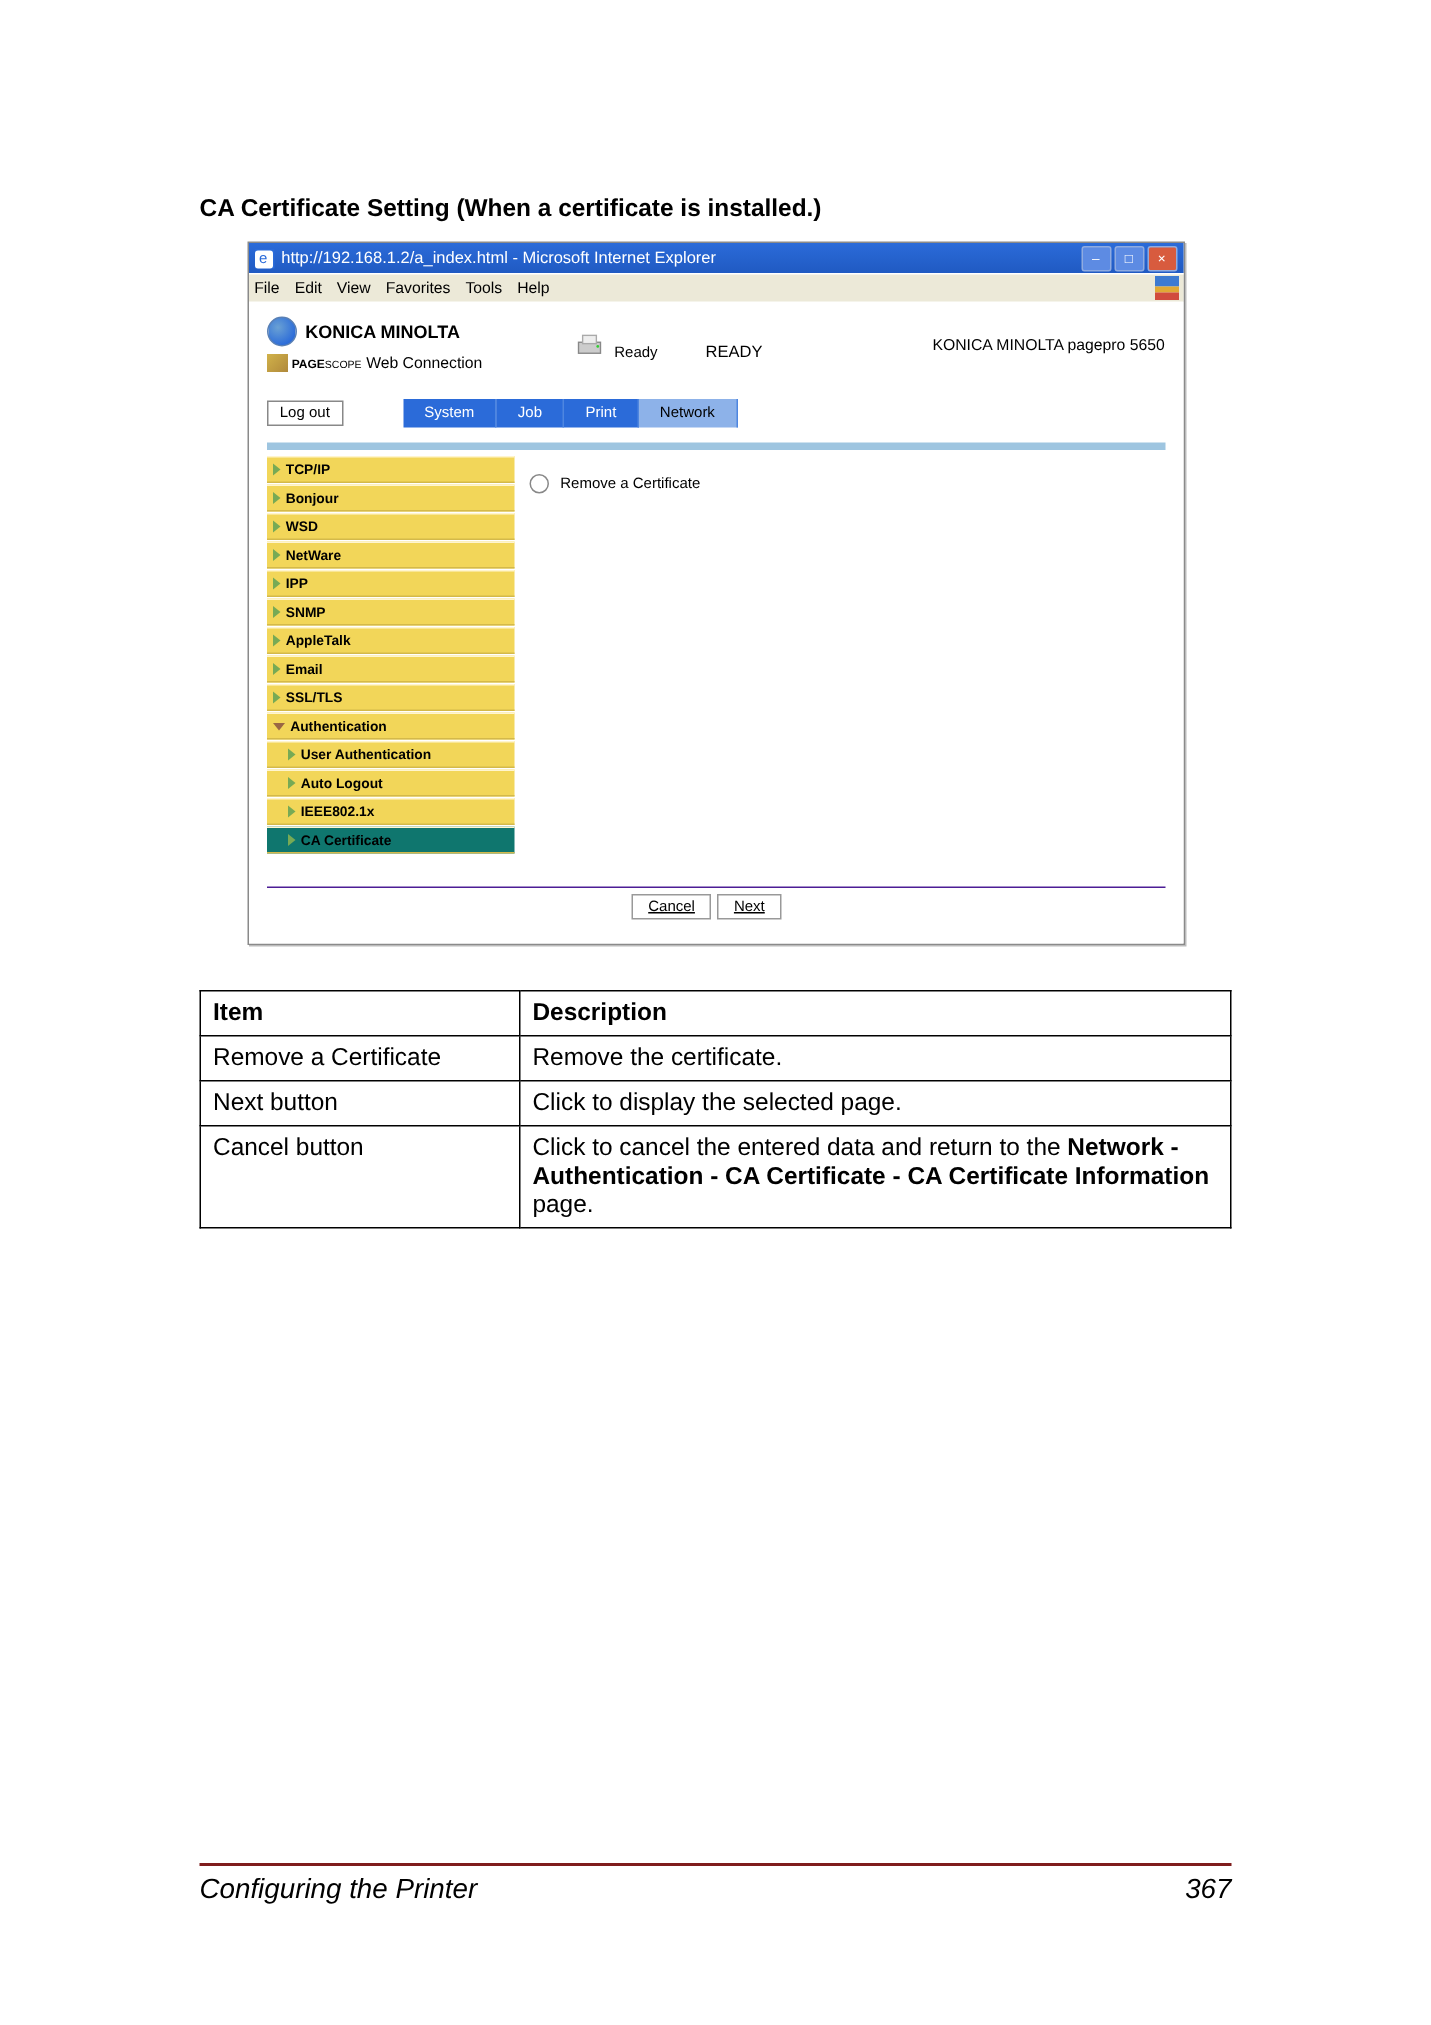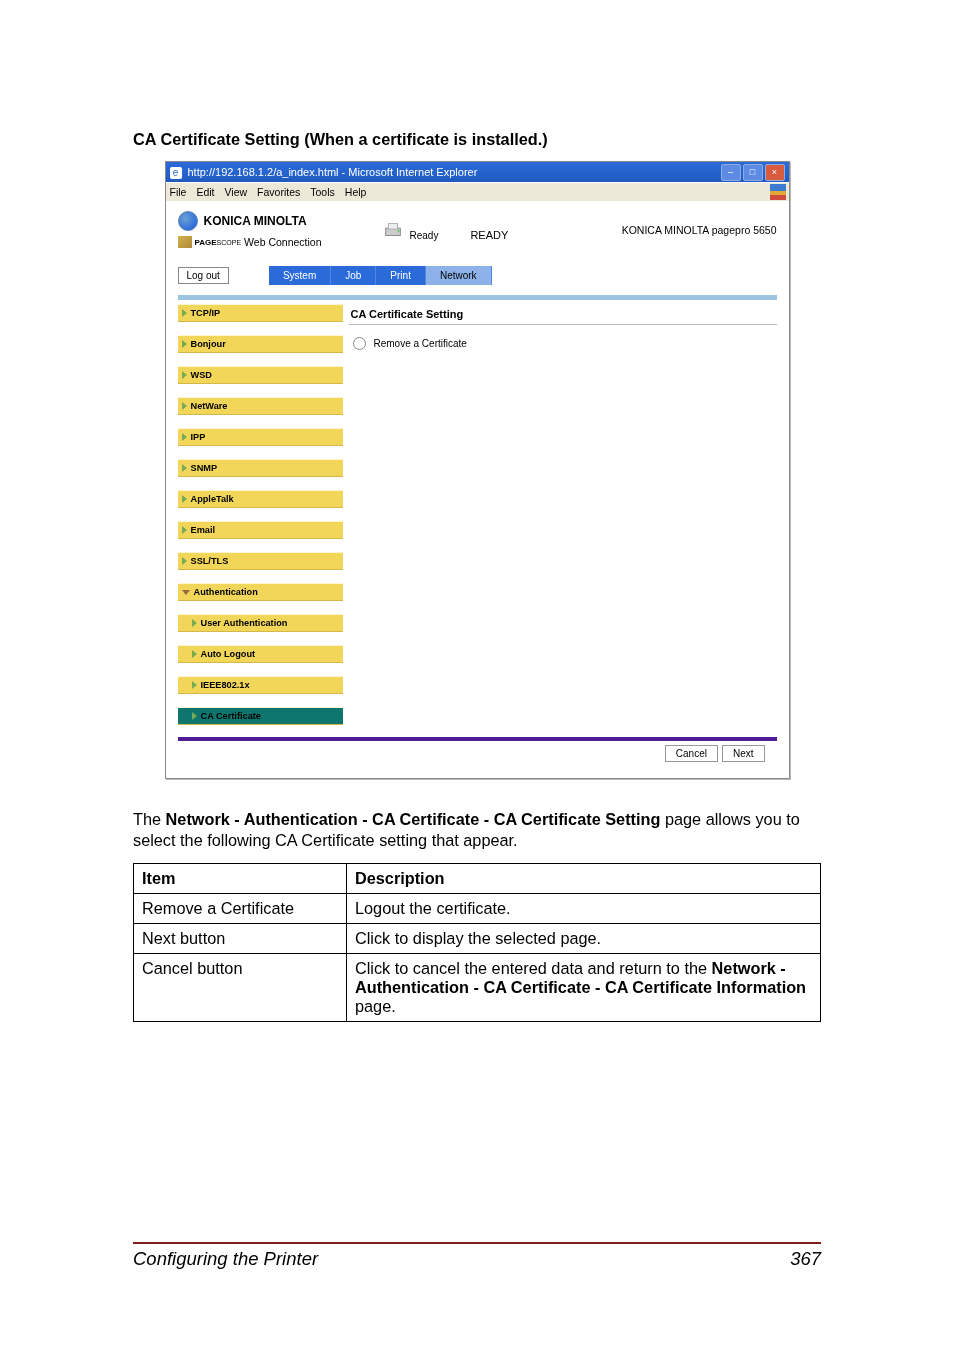--- a/index.html
+++ b/index.html
@@ -128,40 +128,40 @@
   .tab {
     background: #2b6bd9;
     color: #fff;
     font-size: 10px;
     padding: 4px 14px;
     border-right: 1px solid #4e86e0;
   }
   .tab.active { background: #8db2e9; color: #000; }
   .separator { height: 5px; background: #9ec5e0; margin: 2px 12px 4px 12px; }
   .main-area { display: flex; padding: 0 12px 12px 12px; gap: 6px; min-height: 275px; }
-  .sidebar { flex: 0 0 165px; display: flex; flex-direction: column; gap: 13px; }
+  .sidebar { flex: 0 0 165px; display: flex; flex-direction: column; gap: 1px; }
   .sb-item {
     background: #f2d659;
     font-size: 9.2px;
     font-weight: bold;
     padding: 3px 4px;
     border-bottom: 1px solid #d4b94a;
     border-top: 1px solid #fff5cf;
     display: flex;
     align-items: center;
   }
   .sb-item.sub { padding-left: 14px; }
   .sb-item.active { background: #0f766e; }
   .tri { width: 0; height: 0; border-top: 4px solid transparent; border-bottom: 4px solid transparent; border-left: 5px solid #7a5; margin-right: 4px; flex-shrink: 0; }
   .tri.down { border-left: 4px solid transparent; border-right: 4px solid transparent; border-top: 5px solid #964; border-bottom: none; }
   .content-panel { flex: 1; font-size: 10px; }
   .section-title { font-weight: bold; font-size: 11px; border-bottom: 1px solid #bbb; padding: 4px 2px; }
   .radio-row { padding: 12px 4px; display: flex; align-items: center; gap: 8px; font-size: 10px; }
   .radio { width: 11px; height: 11px; border: 1px solid #888; border-radius: 50%; background: #fff; }
-  .button-row { display: flex; justify-content: flex-end; gap: 4px; padding: 4px 12px 16px 0; border-top: 4px solid #4c1d95; margin: 0 12px; }
+  .button-row { display: flex; justify-content: center; gap: 4px; padding: 4px 12px 16px 0; border-top: 1px solid #4c1d95; margin: 0 12px; text-decoration: underline; }
   .app-btn { font-size: 10px; padding: 2px 10px; border: 1px solid #999; background: #fff; }
   .body-text { font-size: 16.3px; line-height: 1.3; margin: 0 0 12px 0; }
   table.desc {
     border-collapse: collapse;
     width: 100%;
     font-size: 16.3px;
   }
   table.desc th, table.desc td {
     border: 1.5px solid #000;
     padding: 5px 8px;
@@ -311,48 +311,44 @@
               <span class="tri"></span>
               <span>IEEE802.1x</span>
             </div>
           <div class="sb-item sub active">
               <span class="tri"></span>
               <span>CA Certificate</span>
             </div>
         </div>
 
         <div class="content-panel">
-          <div class="section-title">CA Certificate Setting</div>
           <div class="radio-row">
             <span class="radio"></span>
             <span>Remove a Certificate</span>
           </div>
         </div>
       </div>
 
       <div class="button-row">
         <button class="app-btn">Cancel</button>
         <button class="app-btn">Next</button>
       </div>
     </div>
   </div>
 
-  <p class="body-text">
-    <span>The </span><b>Network - Authentication - CA Certificate - CA Certificate Setting</b><span> page allows you to select the following CA Certificate setting that appear.</span>
-  </p>
 
   <table class="desc">
     <tbody>
         <tr>
       <th style="width:31%;">Item</th>
       <th>Description</th>
     </tr>
     <tr>
       <td>Remove a Certificate</td>
-      <td>Logout the certificate.</td>
+      <td>Remove the certificate.</td>
     </tr>
     <tr>
       <td>Next button</td>
       <td>Click to display the selected page.</td>
     </tr>
     <tr>
       <td>Cancel button</td>
       <td><span>Click to cancel the entered data and return to the </span><b>Network - Authentication - CA Certificate - CA Certificate Information</b><span> page.</span></td>
     </tr>
   </tbody>

